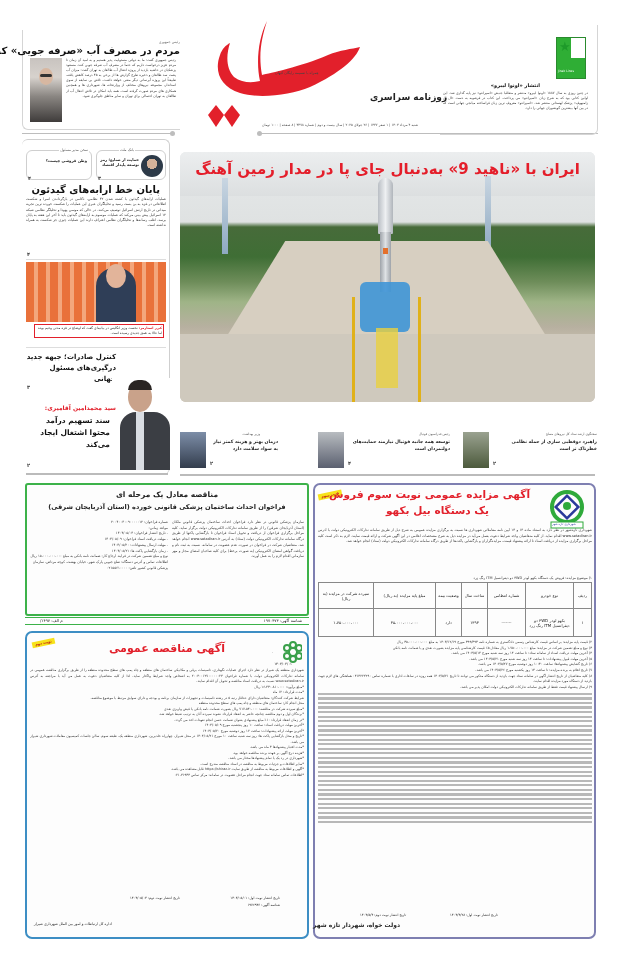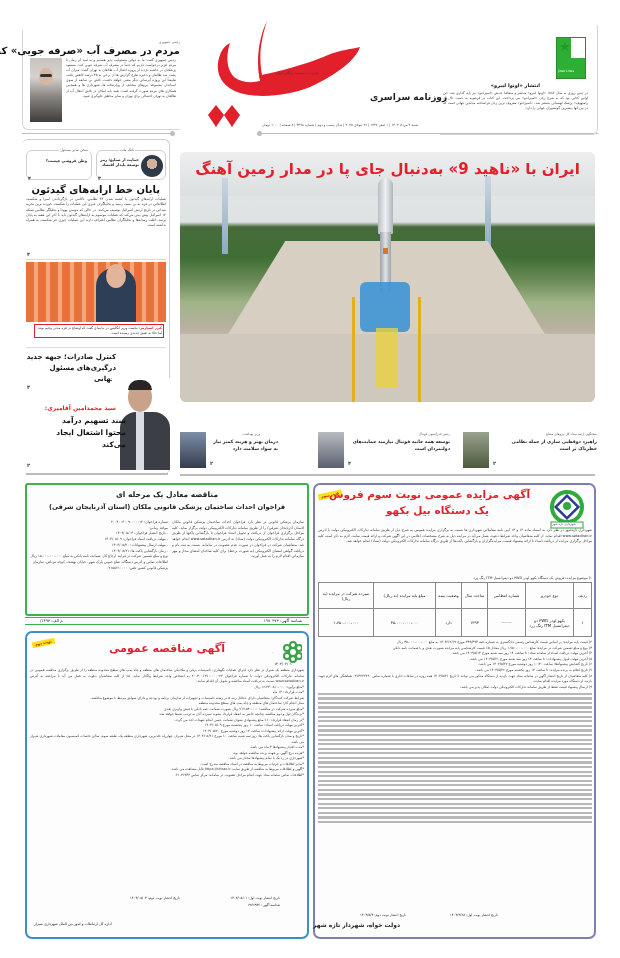--- a/index.html
+++ b/index.html
@@ -95,21 +95,21 @@
 <div class="abs b" style="left:26px;top:352px;width:90px;font-size:7px;line-height:11px;color:#111">کنترل صادرات؛ جبهه جدید درگیری‌های مسئول جهانی</div>
 <div class="pg abs" style="left:27px;top:384px">۳</div>
 
 <div class="abs pic" style="left:112px;top:378px;width:58px;height:92px;background:#fff">
   <div style="position:absolute;left:8px;top:34px;width:50px;height:58px;background:#3b3e44;border-radius:16px 16px 0 0"></div>
   <div style="position:absolute;left:24px;top:34px;width:8px;height:58px;background:#d9dde3"></div>
   <div style="position:absolute;left:16px;top:4px;width:24px;height:30px;border-radius:50%;background:#c9a28a"></div>
   <div style="position:absolute;left:16px;top:2px;width:24px;height:10px;border-radius:10px 10px 0 0;background:#2a2523"></div>
 </div>
 <div class="abs b red" style="left:30px;top:404px;width:86px;font-size:6px;text-align:right">سید محمدامین آقامیری:</div>
-<div class="abs b" style="left:44px;top:415px;width:82px;font-size:7.5px;line-height:12px;color:#111;text-align:right">سند تسهیم درآمد محتوا اشتغال ایجاد می‌کند</div>
+<div class="abs b" style="left:28px;top:415px;width:82px;font-size:7.5px;line-height:12px;color:#111;text-align:right">سند تسهیم درآمد محتوا اشتغال ایجاد می‌کند</div>
 <div class="pg abs" style="left:27px;top:462px">۲</div>
 <div class="rule" style="left:26px;top:473px;width:142px;background:#bbb;height:2px"></div>
 
 <div class="rocket-photo">
   <div style="position:absolute;left:0;top:0;width:100%;height:44px;background:linear-gradient(180deg,#eceeef,#dcdfe0)"></div>
 
   <div style="position:absolute;left:42px;top:26px;width:6px;height:76px;background:linear-gradient(#c9d6e2,#8ea9c1)"></div>
   <div style="position:absolute;left:305px;top:24px;width:6px;height:76px;background:linear-gradient(#c9d6e2,#8ea9c1)"></div>
 
   <div style="position:absolute;left:4px;top:78px;width:405px;height:110px;background:#d7cfc1;clip-path:polygon(10% 100%,25% 10%,75% 10%,90% 100%);"></div>
@@ -226,21 +226,21 @@
       <span></span>
       <span></span>
     </div>
 </div>
 <div class="abs" style="left:450px;top:913px;font-size:3.4px;white-space:nowrap">تاریخ انتشار نوبت اول: ۱۴۰۴/۴/۲۸</div>
 <div class="abs" style="left:360px;top:913px;font-size:3.4px;white-space:nowrap">تاریخ انتشار نوبت دوم: ۱۴۰۴/۵/۴</div>
 <div class="abs b" style="right:220px;top:921px;font-size:6px;white-space:nowrap">دولت خواه، شهردار تازه شهر</div>
 
 <div class="ad-box3" style="left:25px;top:483px;width:284px;height:133px"></div>
 <div class="abs b" style="left:25px;top:490px;width:284px;text-align:center;font-size:7.5px;white-space:nowrap">مناقصه معادل یک مرحله ای</div>
-<div class="abs b" style="left:25px;top:503px;width:284px;text-align:center;font-size:6.6px;white-space:nowrap">فراخوان احداث ساختمان پزشکی قانونی ملکان (استان آذربایجان شرقی)</div>
+<div class="abs b" style="left:25px;top:503px;width:284px;text-align:center;font-size:6.6px;white-space:nowrap">فراخوان احداث ساختمان پزشکی قانونی خورده (استان آذربایجان شرقی)</div>
 <div class="abs txt" style="left:172px;top:520px;width:132px;height:92px;overflow:hidden;font-size:3.5px;line-height:5.7px">سازمان پزشکی قانونی در نظر دارد فراخوان احداث ساختمان پزشکی قانونی ملکان (استان آذربایجان شرقی) را از طریق سامانه تدارکات الکترونیکی دولت برگزار نماید. کلیه مراحل برگزاری فراخوان از دریافت و تحویل اسناد فراخوان تا بازگشایی پاکتها از طریق درگاه سامانه تدارکات الکترونیکی دولت (ستاد) به آدرس www.setadiran.ir انجام خواهد شد. متقاضیان شرکت در فراخوان در صورت عدم عضویت در سامانه، نسبت به ثبت نام و دریافت گواهی امضای الکترونیکی (به صورت برخط) برای کلیه صاحبان امضای مجاز و مهر سازمانی اقدام لازم را به عمل آورند.</div>
 <div class="abs txt" style="left:30px;top:520px;width:138px;height:92px;overflow:hidden;font-size:3.5px;line-height:5.7px;text-align:right">
   <div>شماره فراخوان: ۲۰۰۴۰۰۳۰۰۹۰۰۰۰۰۱۲</div>
   <div>مواعد زمانی:</div>
   <div>- تاریخ انتشار فراخوان: ۱۴۰۴/۰۵/۰۴</div>
   <div>- مهلت دریافت اسناد فراخوان: ۱۴۰۴/۰۵/۰۹</div>
   <div>- مهلت ارسال پیشنهادات: ۱۴۰۴/۰۵/۲۰</div>
   <div>- زمان بازگشایی پاکت ها: ۱۴۰۴/۰۵/۲۱</div>
   <div>نوع و مبلغ تضمین شرکت در فرایند ارجاع کار: ضمانت نامه بانکی به مبلغ ۱۵،۰۰۰،۰۰۰،۰۰۰ ریال</div>
   <div>اطلاعات تماس و آدرس دستگاه: ضلع جنوبی پارک شهر، خیابان بهشت، کوچه مرتاض، سازمان پزشکی قانونی کشور تلفن: ۰۲۱۵۵۶۱۰۰۰۰</div>

